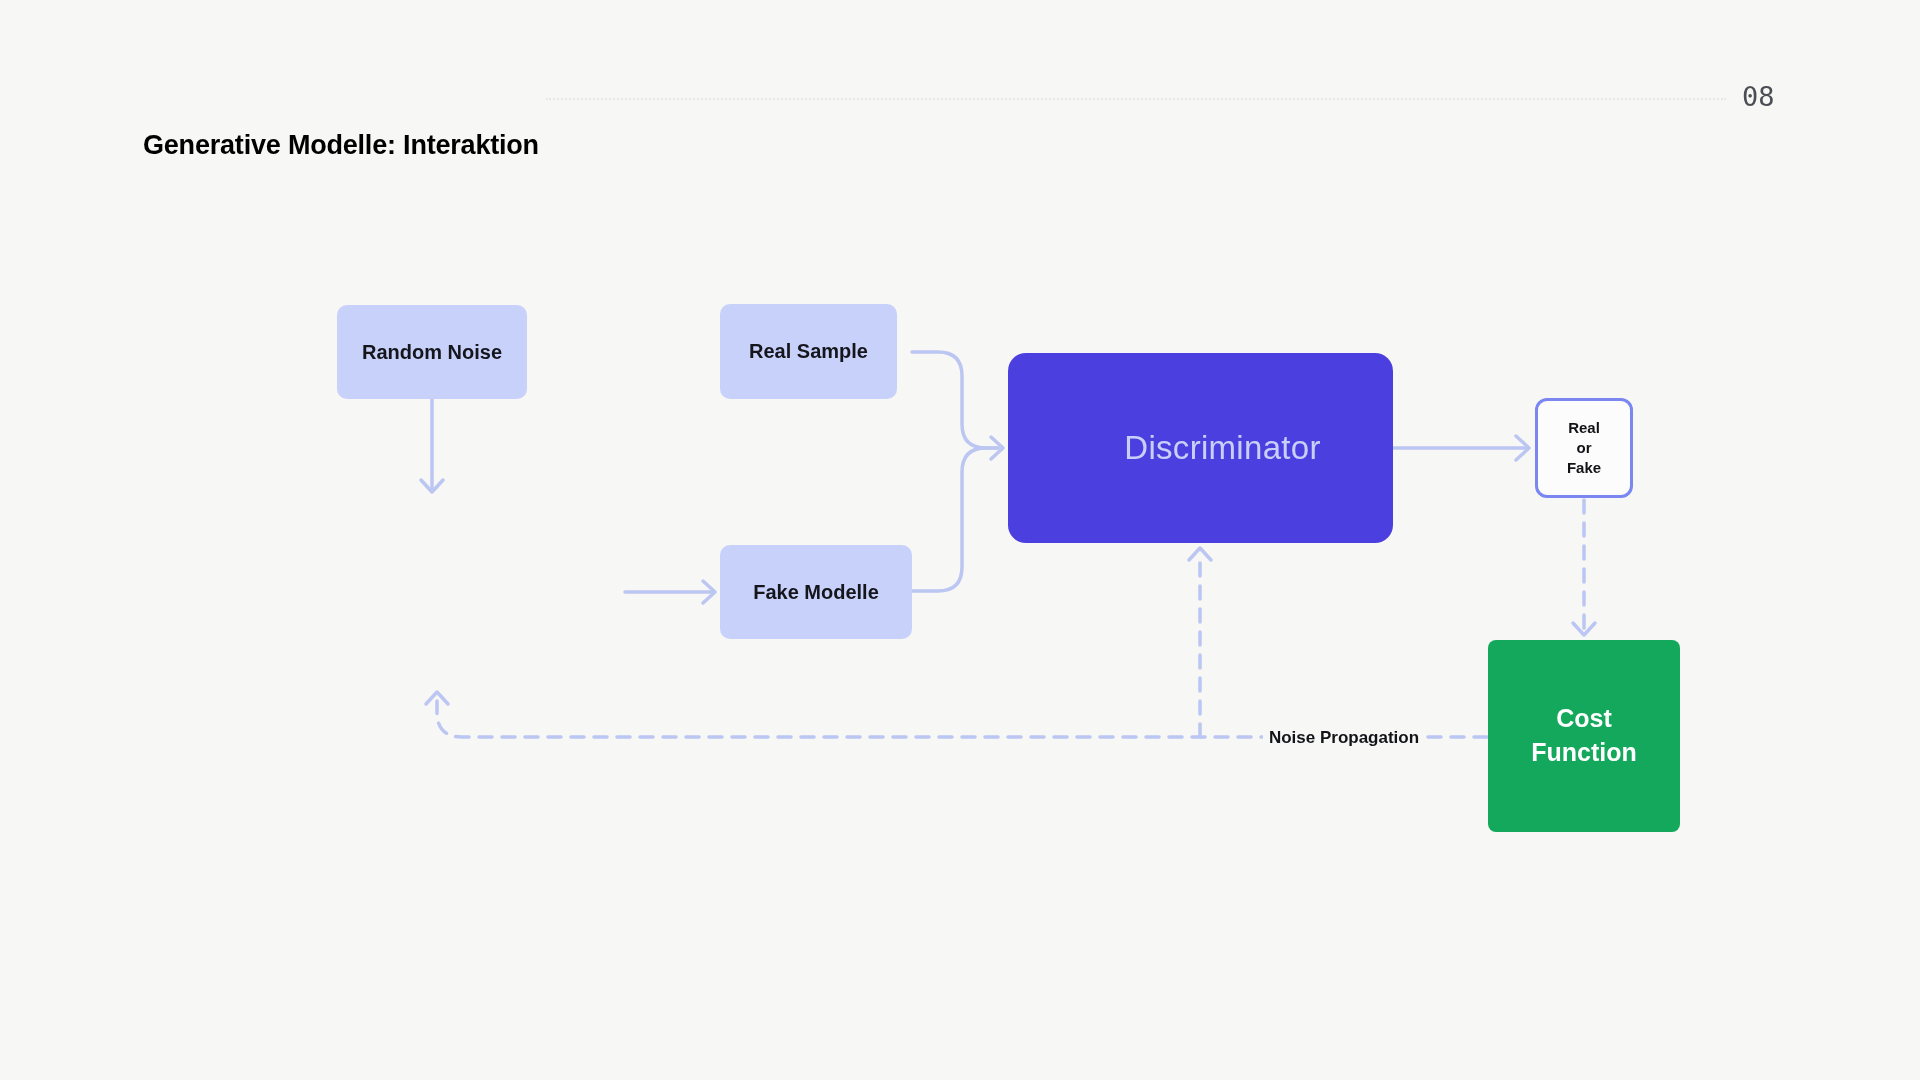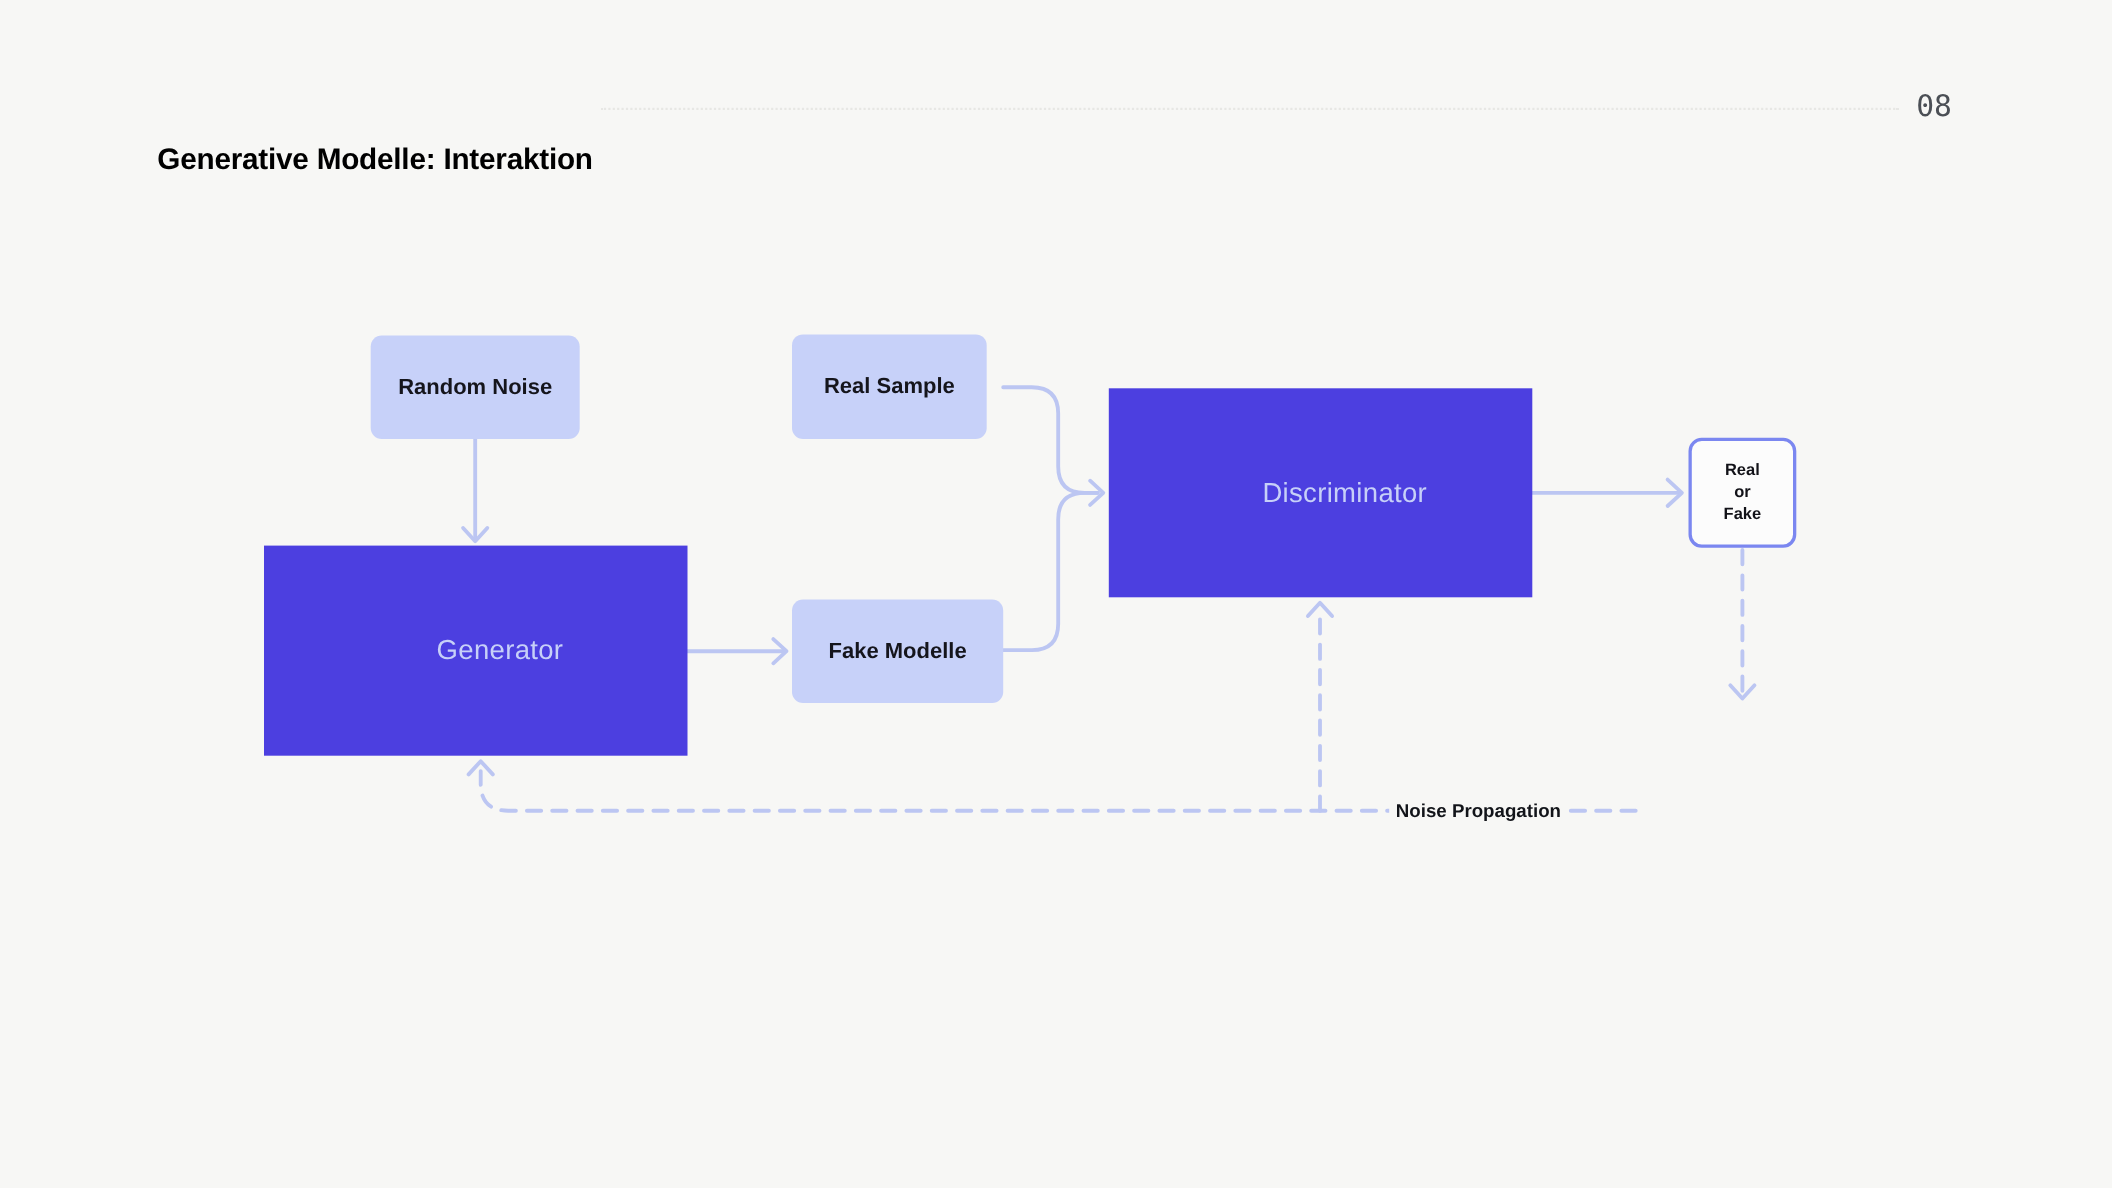--- a/index.html
+++ b/index.html
@@ -61,23 +61,23 @@
   }
   .node-light {
     background: #c7d1f9;
     border-radius: 10px;
     color: #15151c;
     font-size: 20px;
     font-weight: 600;
   }
   .node-indigo {
     background: #4c3fe0;
-    border-radius: 0;
+    border-radius: 18px;
     color: #c7d0f8;
-    font-size: 25px;
+    font-size: 33px;
     font-weight: 500;
     letter-spacing: 0.3px;
     padding-left: 44px;
   }
   .node-random-noise { left: 337px; top: 305px; width: 190px; height: 94px; align-items: center; }
   .node-real-sample  { left: 720px; top: 304px; width: 177px; height: 95px; }
   .node-generator    { left: 240px; top: 496px; width: 385px; height: 191px; }
   .node-fake-sample  { left: 720px; top: 545px; width: 192px; height: 94px; }
   .node-discriminator{ left: 1008px; top: 353px; width: 385px; height: 190px; }
   .node-real-or-fake {
@@ -149,36 +149,39 @@
   </svg>
 
   <div class="node node-light node-random-noise">
     <span>Random Noise</span>
   </div>
 
   <div class="node node-light node-real-sample">
     <span>Real Sample</span>
   </div>
 
-  <div class="node node-indigo node-generator">
-    <span>Generator</span>
-  </div>
 
   <div class="node node-light node-fake-sample">
     <span>Fake Modelle</span>
   </div>
 
   <div class="node node-indigo node-discriminator">
     <span>Discriminator</span>
   </div>
 
   <div class="node node-real-or-fake">
     <span>
       <span>Real</span><br>
       <span>or</span><br>
       <span>Fake</span>
     </span>
   </div>
 
+  <div class="node node-cost-function">
+    <span>
+      <span>Cost</span><br>
+      <span>Function</span>
+    </span>
+  </div>
 
   <div class="edge-label">Noise Propagation</div>
 
 </div>
 
 </body></html>

